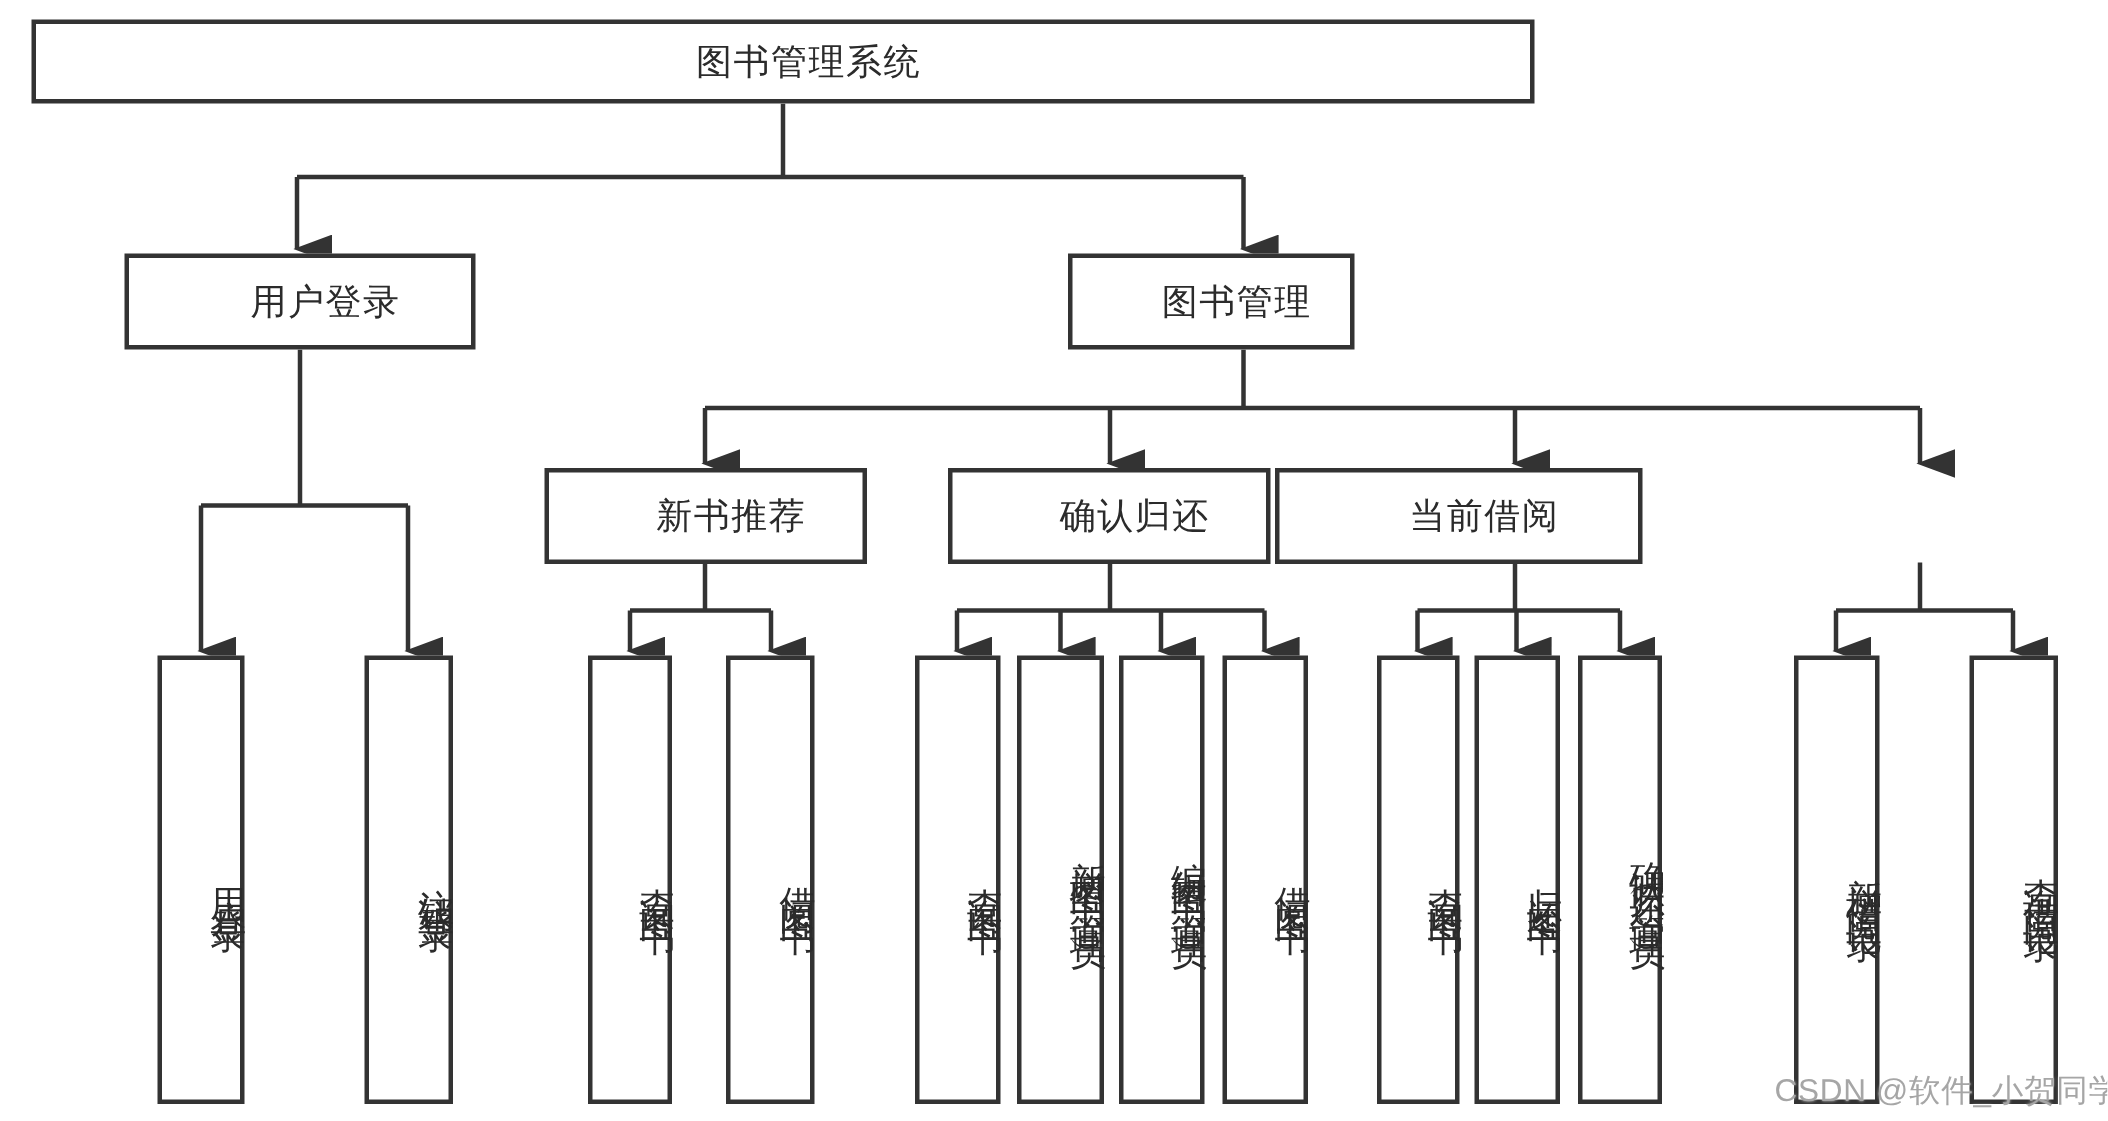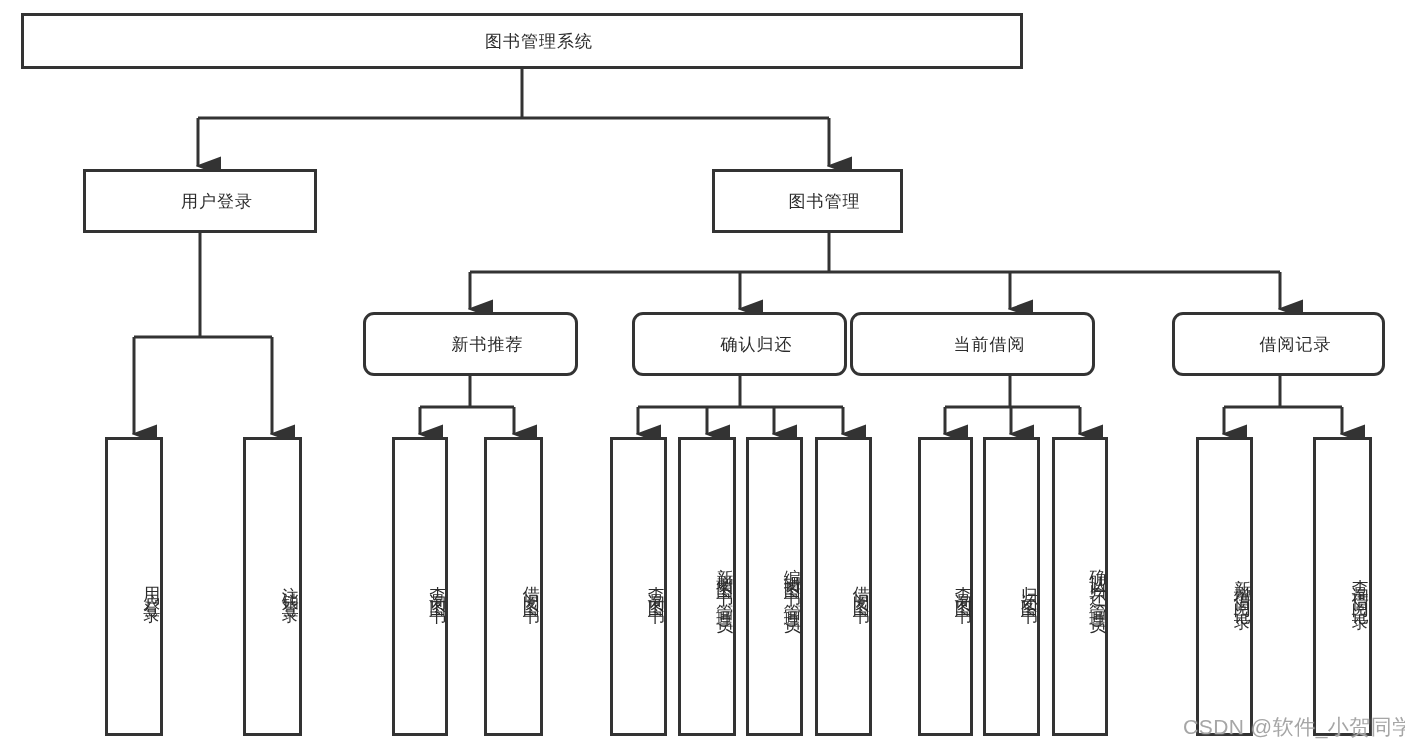--- a/index.html
+++ b/index.html
@@ -24,29 +24,29 @@
   }
   .box {
     position: absolute;
     box-sizing: border-box;
     background: var(--box-bg);
     border: 3px solid var(--line);
     color: var(--text);
     display: flex;
     align-items: center;
     justify-content: center;
-    font-size: 17px;
+    font-size: 24px;
     letter-spacing: 1px;
     white-space: nowrap;
     z-index: 2;
     padding-left: 34px;
   }
   .root  { left: 21px;  top: 13px;  width: 1002px; height: 56px; }
   .lvl2  { top: 169px; height: 64px; }
-  .lvl3  { top: 312px; height: 64px; border-radius: 11px; }
+  .lvl3  { top: 312px; height: 64px; }
   .leaf {
     top: 437px;
     height: 299px;
     writing-mode: vertical-rl;
     letter-spacing: 7px;
     line-height: 1.1;
     white-space: normal;
   }
   #watermark {
     position: absolute;
@@ -116,21 +116,20 @@
   </svg>
 
   <div class="box root">图书管理系统</div>
 
   <div class="box lvl2" style="left:83px; width:234px;">用户登录</div>
   <div class="box lvl2" style="left:712px; width:191px;">图书管理</div>
 
   <div class="box lvl3" style="left:363px; width:215px;">新书推荐</div>
   <div class="box lvl3" style="left:632px; width:215px;">确认归还</div>
   <div class="box lvl3" style="left:850px; width:245px;">当前借阅</div>
-  <div class="box lvl3" style="left:1172px; width:213px;">借阅记录</div>
 
   <div class="box leaf" style="left:105px; width:58px;">用户登录</div>
   <div class="box leaf" style="left:243px; width:59px;">注销登录</div>
 
   <div class="box leaf" style="left:392px; width:56px;">查询图书</div>
   <div class="box leaf" style="left:484px; width:59px;">借阅图书</div>
 
   <div class="box leaf" style="left:610px; width:57px;">查询图书</div>
   <div class="box leaf" style="left:678px; width:58px;">新增图书（管理员）</div>
   <div class="box leaf" style="left:746px; width:57px;">编辑图书（管理员）</div>

